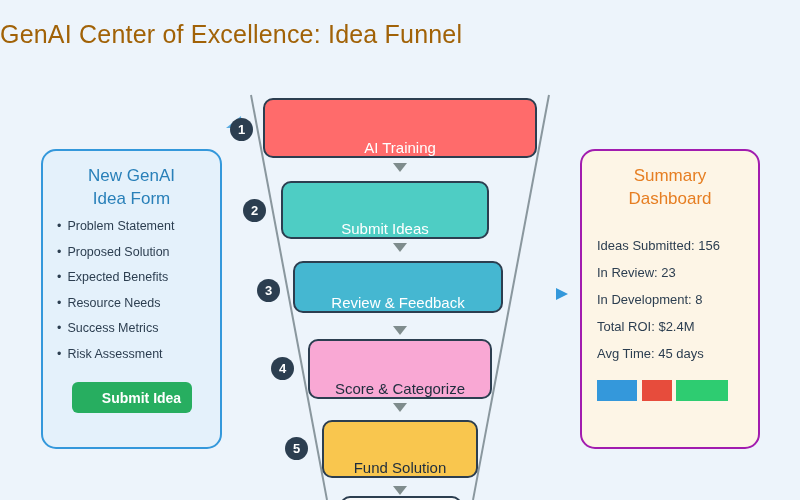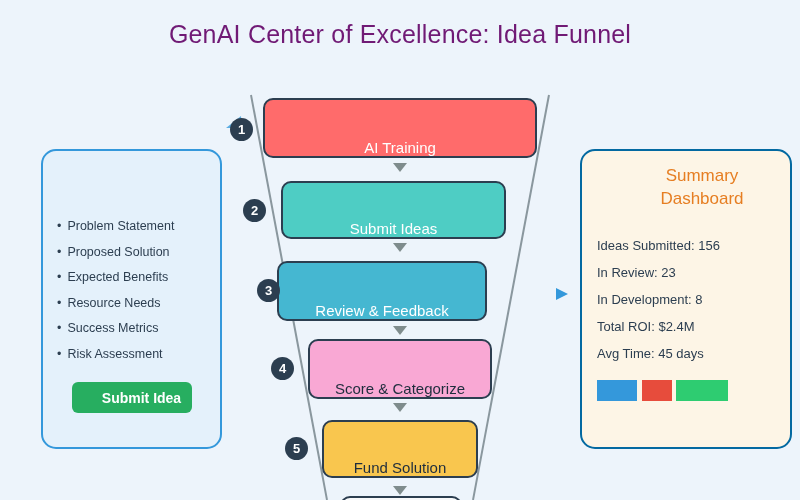--- a/index.html
+++ b/index.html
@@ -1,26 +1,26 @@
 <!DOCTYPE html>
 <html><head>
 <meta charset="utf-8">
 <style>
   html,body{margin:0;padding:0;}
   body{font-family:"Liberation Sans","DejaVu Sans",sans-serif;}
   #canvas{position:relative;width:800px;height:500px;background:#edf4fb;overflow:hidden;}
 
   
-  .main-title{position:absolute;top:20px;left:0;width:800px;text-align:center;
-    font-size:25px;color:#701a75;letter-spacing:.2px;}
+  .main-title{position:absolute;top:20px;left:0;width:800px;text-align:left;
+    font-size:25px;color:#a16207;letter-spacing:.2px;}
 
   
   .panel{position:absolute;top:149px;height:296px;border-radius:15px;box-sizing:content-box;}
   .panel-left{left:41px;width:177px;background:#e4f1fb;border:2px solid #3498db;}
-  .panel-right{left:580px;width:176px;background:#fdf5e6;border:2px solid #0369a1;padding-left:32px;}
+  .panel-right{left:580px;width:176px;background:#fdf5e6;border:2px solid #a21caf;}
   .panel-title{margin-top:14px;text-align:center;font-size:17px;line-height:1.35;}
   .panel-left .panel-title{color:#2980b9;}
   .panel-right .panel-title{color:#e67e22;}
 
   .bullet-list{position:absolute;top:68px;left:14px;right:6px;}
   .bullet-row{font-size:12.5px;color:#2c3e50;margin-bottom:11.5px;line-height:14px;}
   .bullet-row .b{margin-right:6px;}
 
   .submit-btn{position:absolute;top:231px;left:29px;width:120px;height:31px;
     background:#27ae60;border:none;border-radius:6px;color:#fff;font-size:14px;
@@ -35,22 +35,22 @@
   .bar-2{width:30px;margin-right:4px;}
   .bar-3{width:52px;}
 
   
   #walls{position:absolute;top:0;left:0;}
   .stage{position:absolute;border:2px solid #2c3e50;border-radius:10px;
     display:flex;align-items:flex-end;justify-content:center;font-size:15px;box-sizing:border-box;}
   .stage.light-text{color:#ffffff;}
   .stage.dark-text{color:#1f2d3d;}
   .s1{left:263px;top:98px;width:274px;height:60px;}
-  .s2{left:281px;top:181px;width:225px;height:58px;}
-  .s3{left:277px;top:261px;width:210px;height:60px;}
+  .s2{left:281px;top:181px;width:208px;height:58px;}
+  .s3{left:293px;top:261px;width:210px;height:52px;}
   .s4{left:308px;top:339px;width:184px;height:60px;}
   .s5{left:322px;top:420px;width:156px;height:58px;}
   .s6{left:340px;top:496px;width:122px;height:30px;background:#f8f9fa;}
 
   .badge{position:absolute;width:23px;height:23px;border-radius:50%;background:#2c3e50;
     color:#fff;font-size:13px;font-weight:bold;display:flex;align-items:center;justify-content:center;}
   .n1{left:230px;top:118px;}
   .n2{left:243px;top:199px;}
   .n3{left:257px;top:279px;}
   .n4{left:271px;top:357px;}
@@ -101,20 +101,24 @@
   <div class="down-arrow a4"></div>
   <div class="down-arrow a5"></div>
 
   <div class="badge n1">1</div>
   <div class="badge n2">2</div>
   <div class="badge n3">3</div>
   <div class="badge n4">4</div>
   <div class="badge n5">5</div>
 
   <div class="panel panel-left">
+    <div class="panel-title">
+      <div>New GenAI</div>
+      <div>Idea Form</div>
+    </div>
     <div class="bullet-list">
       <div class="bullet-row">
         <span class="b">•</span><span>Problem Statement</span>
       </div>
       <div class="bullet-row">
         <span class="b">•</span><span>Proposed Solution</span>
       </div>
       <div class="bullet-row">
         <span class="b">•</span><span>Expected Benefits</span>
       </div>

